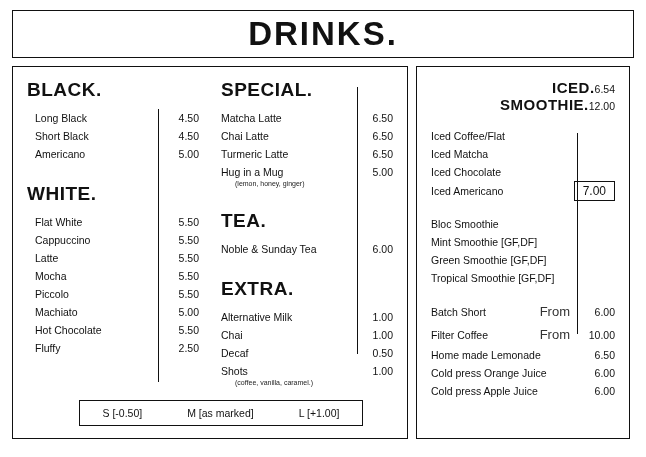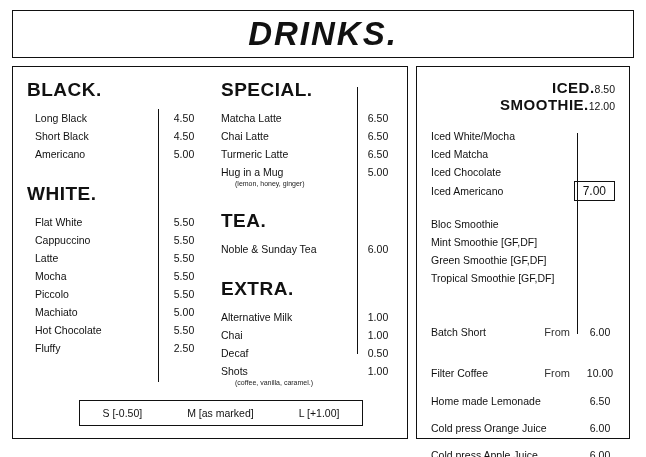--- a/index.html
+++ b/index.html
@@ -28,21 +28,20 @@
     display: flex;
     align-items: center;
     justify-content: center;
     margin-bottom: 8px;
   }
   .title-bar .title {
     font-family: "Liberation Sans", sans-serif;
     font-weight: bold;
     font-size: 33px;
     letter-spacing: 2px;
-    font-style: italic;
   }
   
   .boards {
     display: flex;
     gap: 8px;
     height: 373px;
   }
   .board {
     border: 1.5px solid #111;
     box-sizing: border-box;
@@ -84,28 +83,27 @@
     align-items: baseline;
     font-size: 10.5px;
     line-height: 1.72;
     white-space: nowrap;
   }
   .row .name {
     flex: 1 1 auto;
     padding-left: 8px;
   }
   .row .pre {
-    font-size: 11px;
+    font-size: 13px;
     color: #333;
     padding-right: 5px;
-    margin-top: 22px;
   }
   .row .price {
     flex: 0 0 auto;
-    text-align: center;
+    text-align: right;
     min-width: 30px;
     padding-left: 10px;
   }
   .sub-note {
     font-size: 7px;
     color: #222;
     padding-left: 22px;
     line-height: 1.5;
     margin-top: -2px;
     margin-bottom: 2px;
@@ -296,31 +294,31 @@
         <span>L [+1.00]</span>
       </div>
     </div>
 
     <div class="board right">
       <div class="rule-v"></div>
 
       <div class="head-block">
         <div class="head-row">
           <span class="h">ICED.</span>
-          <span class="p">8.50</span>
+          <span class="p">6.54</span>
         </div>
         <div class="head-row">
           <span class="h">SMOOTHIE.</span>
           <span class="p">12.00</span>
         </div>
       </div>
 
       <div class="items group">
         <div class="row">
-          <span class="name">Iced White/Mocha</span>
+          <span class="name">Iced Coffee/Flat</span>
           <span class="price"></span>
         </div>
         <div class="row">
           <span class="name">Iced Matcha</span>
           <span class="price"></span>
         </div>
         <div class="row">
           <span class="name">Iced Chocolate</span>
           <span class="price"></span>
         </div>

